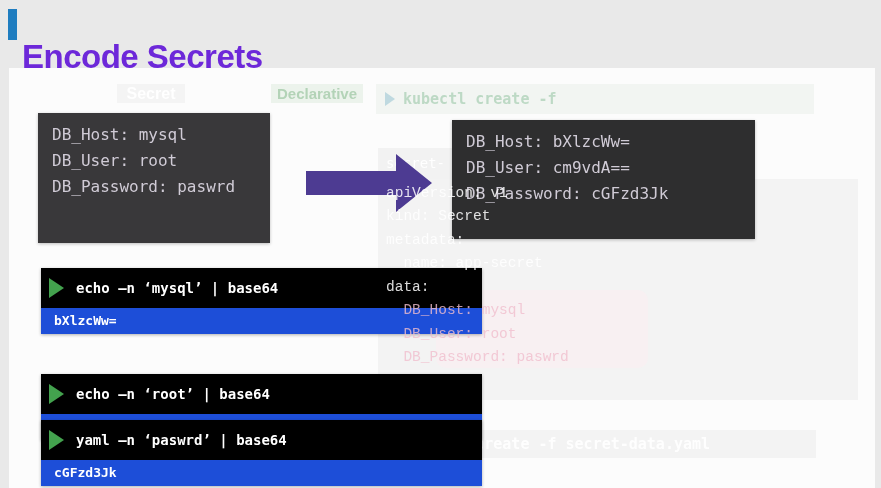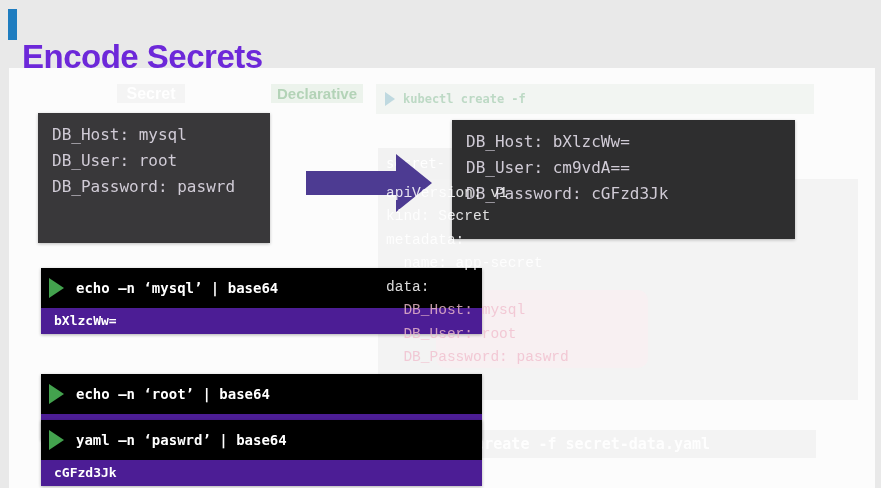--- a/index.html
+++ b/index.html
@@ -16,56 +16,56 @@
   .panel{position:absolute;left:9px;top:68px;width:866px;height:420px;background:#fcfcfc;}
 
   
   .ghost-chip{position:absolute;top:84px;height:19px;display:flex;align-items:center;
               justify-content:center;font-weight:bold;}
   .ghost-secret{left:117px;width:68px;background:#f4f4f4;color:rgba(255,255,255,0.95);font-size:16px;}
   .ghost-declarative{left:271px;width:92px;background:#ecf3ec;color:rgba(160,200,165,0.75);font-size:15px;}
   .ghost-strip{position:absolute;display:flex;align-items:center;
                font-family:"DejaVu Sans Mono", monospace;font-weight:bold;}
   .ghost-kubectl{left:376px;top:84px;width:438px;height:30px;background:#f2f5f2;
-                 color:rgba(175,210,185,0.8);font-size:12px;padding:0;}
+                 color:rgba(175,210,185,0.8);font-size:15px;padding:0;}
   .ghost-create-file{left:376px;top:430px;width:440px;height:28px;background:#f3f3f3;
                      color:rgba(255,255,255,0.9);font-size:15px;}
   .ghost-play{width:0;height:0;border-top:7px solid transparent;border-bottom:7px solid transparent;
               border-left:10px solid rgba(140,190,205,0.5);margin-left:9px;margin-right:8px;flex:none;}
   .ghost-yaml-tab{position:absolute;left:378px;top:148px;width:142px;height:31px;background:#f2f2f2;
                   font-family:"DejaVu Sans Mono", monospace;font-size:14px;line-height:31px;
                   padding-left:8px;color:rgba(255,255,255,0.95);box-sizing:border-box;}
   .ghost-yaml-body{position:absolute;left:378px;top:179px;width:480px;height:221px;background:#f3f3f3;}
   .ghost-yaml-line{position:absolute;left:8px;font-family:Liberation Mono, monospace;
                    font-size:14.5px;white-space:pre;color:rgba(255,255,255,0.85);z-index:1;}
   .ghost-yaml-line.pink{color:rgba(240,190,205,0.8);}
   .ghost-highlight{position:absolute;left:58px;top:111px;width:212px;height:78px;
                    background:#f8f0f2;border-radius:10px;z-index:0;}
   .ghost-watermark{position:absolute;left:95px;top:385px;}
 
   
   .code-box{position:absolute;font-family:"DejaVu Sans Mono", monospace;font-size:16px;
             line-height:26px;color:#d0cbd6;box-sizing:border-box;
             padding:9px 0 0 14px;box-shadow:0 1px 3px rgba(0,0,0,0.25);}
   .plain-box{left:38px;top:113px;width:232px;height:130px;background:#39383a;}
-  .encoded-box{left:452px;top:120px;width:343px;height:119px;background:#2e2e2f;}
+  .encoded-box{left:452px;top:120px;width:303px;height:119px;background:#2e2e2f;}
   .code-line{white-space:pre;}
 
   
   .arrow-wrap{position:absolute;left:306px;top:152px;width:128px;height:62px;}
 
   
   .terminal{position:absolute;left:41px;width:441px;box-shadow:0 1px 3px rgba(0,0,0,0.3);}
   .terminal-1{top:268px;} .terminal-2{top:346px;margin-top:28px;} .terminal-3{top:420px;}
   .term-header{height:40px;background:#000000;display:flex;align-items:center;}
   .term-play{width:0;height:0;border-top:10px solid transparent;border-bottom:10px solid transparent;
              border-left:15px solid #43a24e;margin-left:8px;margin-right:12px;flex:none;}
   .term-cmd{font-family:"DejaVu Sans Mono", monospace;font-weight:bold;font-size:14px;color:#ffffff;
             white-space:pre;}
-  .term-body{height:26px;background:#4c1d95;font-family:"DejaVu Sans Mono", monospace;
+  .term-body{height:26px;background:#1d4ed8;font-family:"DejaVu Sans Mono", monospace;
              font-weight:bold;font-size:13px;color:#ffffff;line-height:26px;padding-left:13px;}
 </style>
 </head>
 <body>
 
 <div class="slide">
 
   <div class="accent-bar"></div>
   <h1 class="page-title">Encode Secrets</h1>
 

